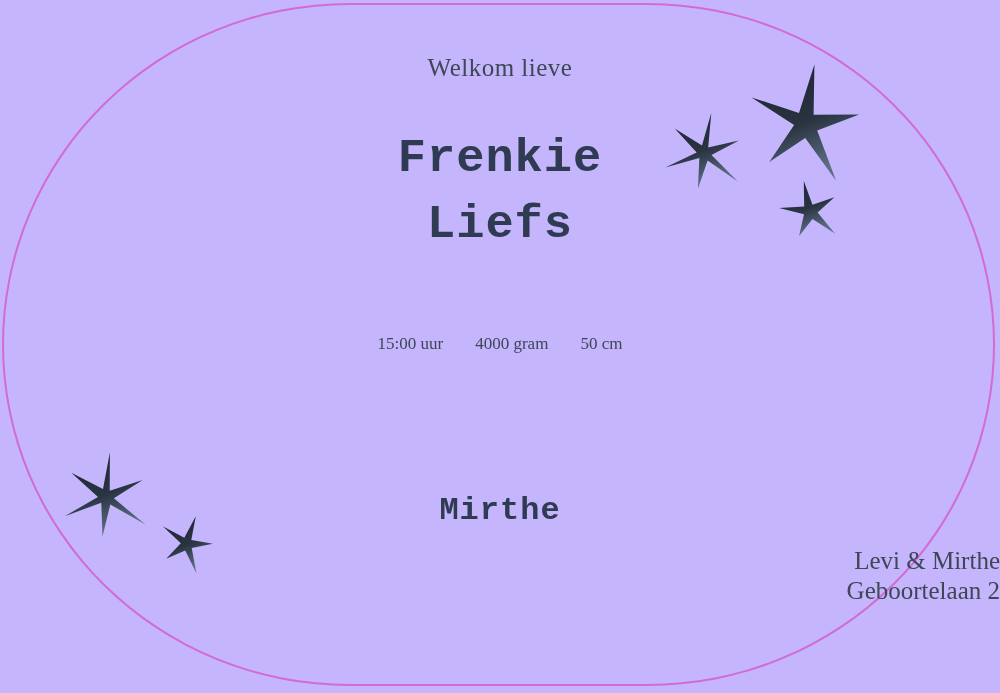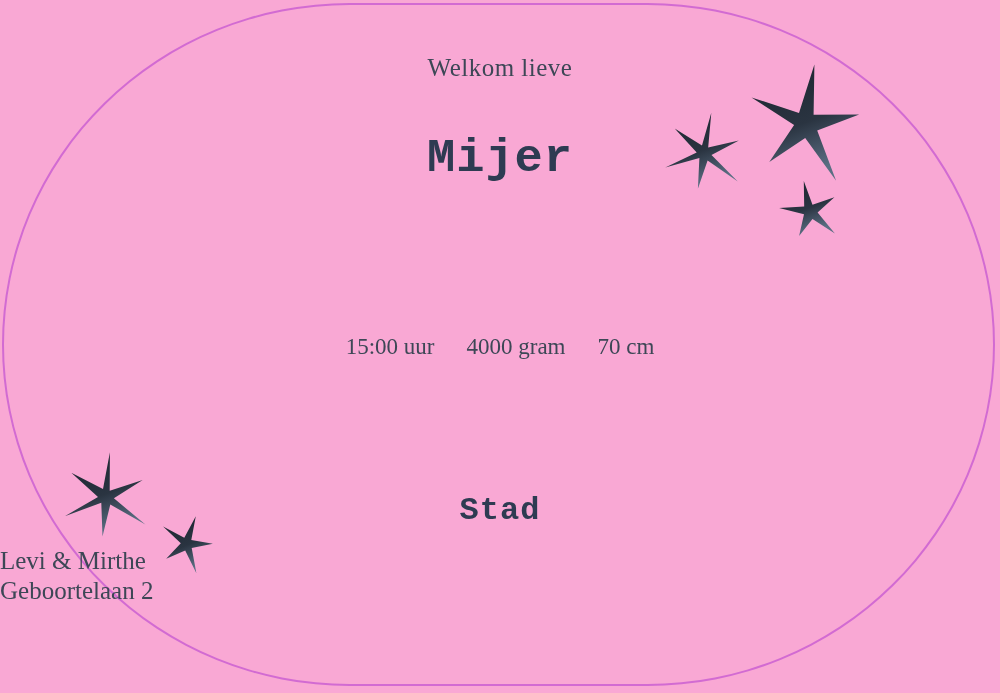--- a/index.html
+++ b/index.html
@@ -26,53 +26,54 @@
   }
   .name{
     position:absolute;top:126px;left:0;width:100%;
     text-align:center;
     font-family:"Liberation Mono", monospace;
     font-weight:700;font-size:47px;line-height:66px;letter-spacing:1px;
   }
   .stats{
     position:absolute;top:334px;left:0;width:100%;
     display:flex;justify-content:center;gap:32px;
-    font-size:23px;
+    font-size:17px;
   }
   .closing{
     position:absolute;top:492px;left:0;width:100%;
     text-align:center;
     font-family:"Liberation Mono", monospace;
     font-weight:700;font-size:32px;letter-spacing:1px;
   }
   .address{
     position:absolute;top:546px;left:0;width:100%;
-    text-align:left;font-size:25px;line-height:30px;
+    text-align:right;font-size:25px;line-height:30px;
   }
   #stars-layer svg{position:absolute;display:block;}
 </style>
 </head>
 <body>
 
-<div class="canvas" style="background: #f9a8d4; color: rgb(61, 71, 86);">
+<div class="canvas" style="background: #c4b5fd; color: rgb(61, 71, 86);">
   <div class="card-outline" style="border-color: rgb(210, 107, 210);"></div>
 
   <div class="greeting">Welkom lieve</div>
 
   <div class="name typewriter" style="color: rgb(46, 59, 82);">
-    <div>Mijer</div>
+    <div>Frenkie</div>
+    <div>Liefs</div>
   </div>
 
   <div class="stats">
     <span>15:00 uur</span>
     <span>4000 gram</span>
-    <span>70 cm</span>
+    <span>50 cm</span>
   </div>
 
-  <div class="closing typewriter" style="color: rgb(46, 59, 82);">Stad</div>
+  <div class="closing typewriter" style="color: rgb(46, 59, 82);">Mirthe</div>
 
   <div class="address">
     <div>Levi &amp; Mirthe</div>
     <div>Geboortelaan 2</div>
   </div>
 
   <div id="stars-layer">
       <svg viewBox="-49.199999999999996 -49.199999999999996 98.39999999999999 98.39999999999999" width="98.39999999999999" height="98.39999999999999" style="left: 654.8px; top: 103.8px;">
         <defs>
           <linearGradient id="sg0" x1="0" y1="0" x2="0.35" y2="1">

